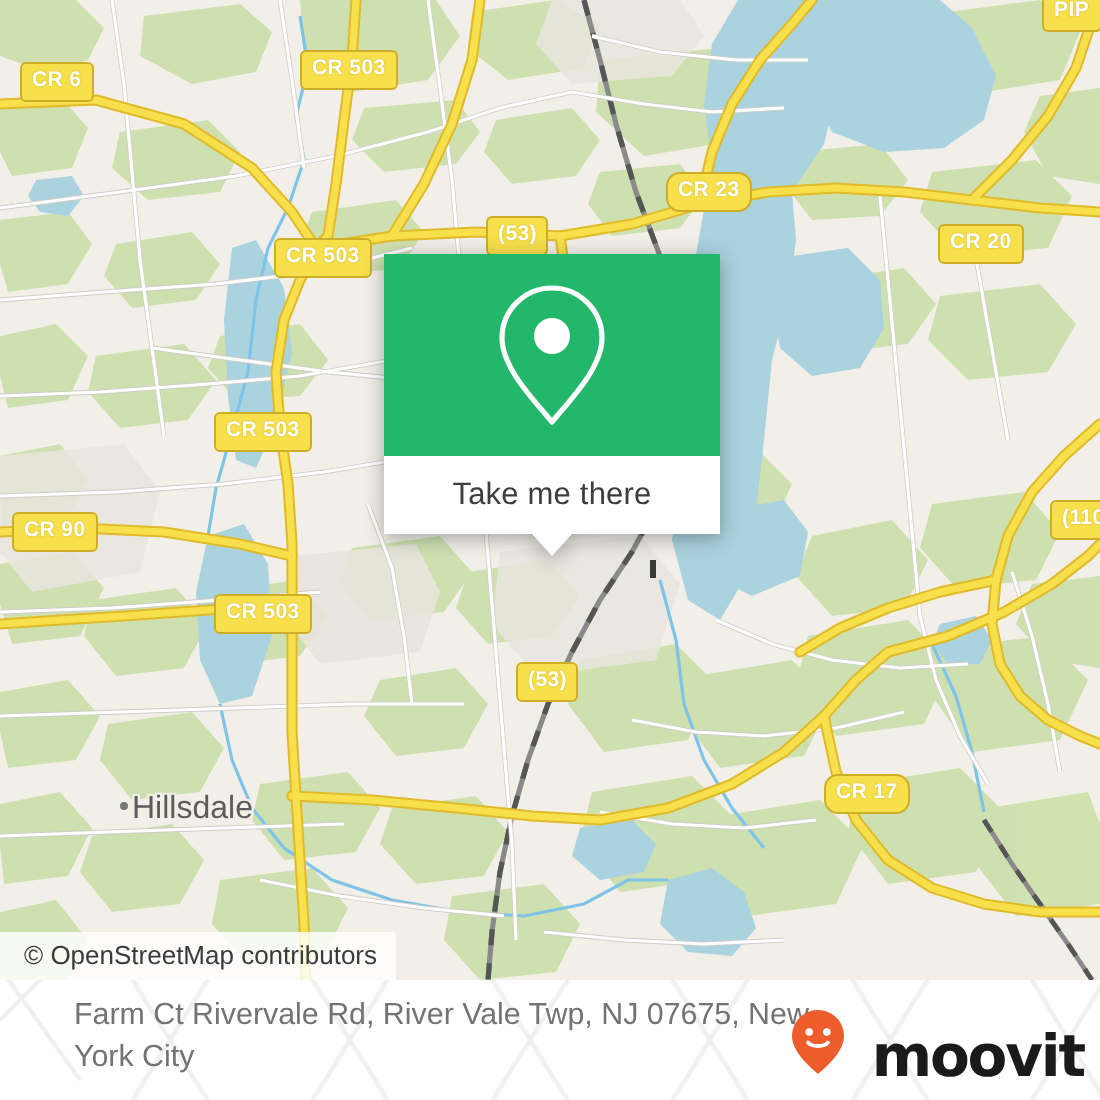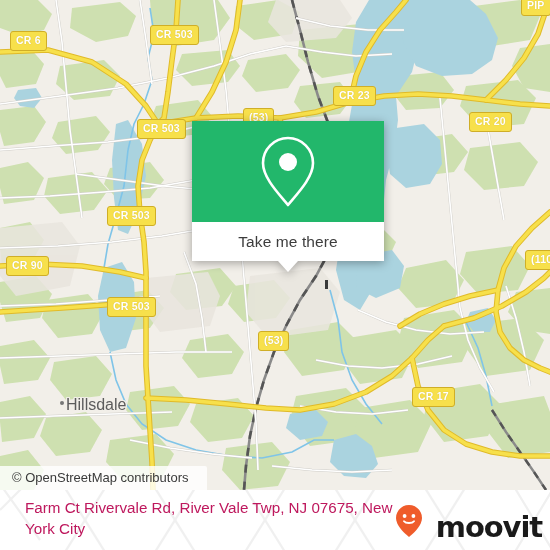--- a/index.html
+++ b/index.html
@@ -70,22 +70,22 @@
     position: absolute;
     width: 4px; height: 4px;
     border-radius: 50%;
     background: #777777;
   }
 
   
   #popup {
     position: absolute;
     left: 192px;
-    top: 121px;
-    width: 192px;
+    top: 127px;
+    width: 168px;
     filter: drop-shadow(0 2px 5px rgba(0,0,0,0.33));
   }
   #popup-head {
     height: 101px;
     background: #22b76b;
     display: flex;
     align-items: center;
     justify-content: center;
   }
   #popup-head svg { display: block; }
@@ -115,21 +115,21 @@
 
   
   #attribution {
     position: absolute;
     left: 0;
     top: 466px;
     background: rgba(255,255,255,0.82);
     color: #3a3a3a;
     font-family: "Liberation Sans", sans-serif;
     font-size: 13px;
-    padding: 4px 18px 5px 12px;
+    padding: 4px 9px 5px 12px;
     border-top-right-radius: 2px;
     white-space: nowrap;
   }
 
   
   #bottom-bar {
     position: absolute;
     left: 0;
     top: 490px;
     width: 550px;
@@ -138,24 +138,24 @@
     overflow: hidden;
   }
   #bottom-watermark {
     position: absolute;
     left: 0; top: 0;
     width: 550px; height: 60px;
     opacity: 1;
   }
   #address {
     position: absolute;
-    left: 25px;
+    left: 37px;
     top: 7px;
     width: 395px;
-    color: #be185d;
+    color: #737373;
     font-family: "Liberation Sans", sans-serif;
     font-size: 15.2px;
     line-height: 21px;
     font-weight: normal;
   }
   #brand {
     position: absolute;
     right: 8px;
     top: 14px;
     display: flex;
@@ -403,31 +403,31 @@
       </g>
 
       <rect x="325" y="280" width="3" height="9" fill="#3a3a3a"></rect>
     </svg>
 
     <div class="place-dot" style="left:60px; top:401px;"></div>
     <div class="place-label" style="left:66px; top:396px;">Hillsdale</div>
 
     <div class="shield" style="left:10px;  top:31px;">CR 6</div>
     <div class="shield" style="left:150px; top:25px;">CR 503</div>
-    <div class="shield" style="left:333px; top:86px;">CR 23</div>
+    <div class="shield" style="left:333px; top:86px;border-radius:7px;">CR 23</div>
     <div class="shield" style="left:469px; top:96px;margin-top:16px;">CR 20</div>
     <div class="shield" style="left:521px; top:-4px;">PIP</div>
     <div class="shield" style="left:243px; top:108px;">(53)</div>
     <div class="shield" style="left:137px; top:119px;">CR 503</div>
     <div class="shield" style="left:107px; top:206px;">CR 503</div>
     <div class="shield" style="left:6px;   top:256px;text-align:center;">CR 90</div>
     <div class="shield" style="left:525px; top:250px;">(110</div>
     <div class="shield" style="left:107px; top:297px;">CR 503</div>
     <div class="shield" style="left:258px; top:331px;">(53)</div>
-    <div class="shield" style="left:412px; top:387px;">CR 17</div>
+    <div class="shield" style="left:412px; top:387px;border-radius:7px;">CR 17</div>
 
     <div id="popup">
       <div id="popup-head">
         <span>
           <svg width="62" height="76" viewBox="0 0 62 76" fill="none">
             <path d="M31 4 C17.2 4 6 15.2 6 29 C6 44 22 60 31 71
                      C40 60 56 44 56 29 C56 15.2 44.8 4 31 4 Z" stroke="#ffffff" stroke-width="2.6" fill="none" stroke-linejoin="round"></path>
             <circle cx="31" cy="28" r="9" fill="#ffffff"></circle>
           </svg>
         </span>

